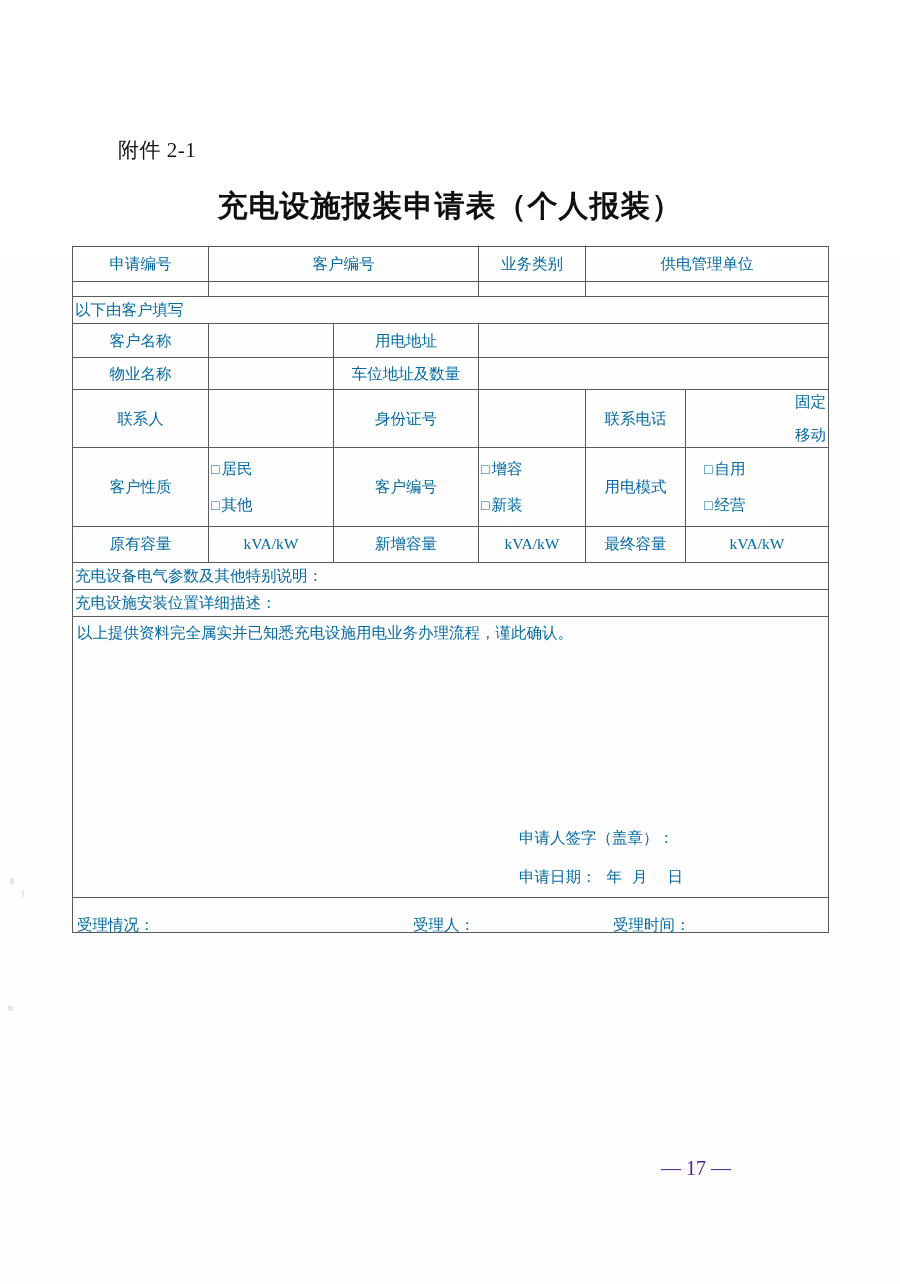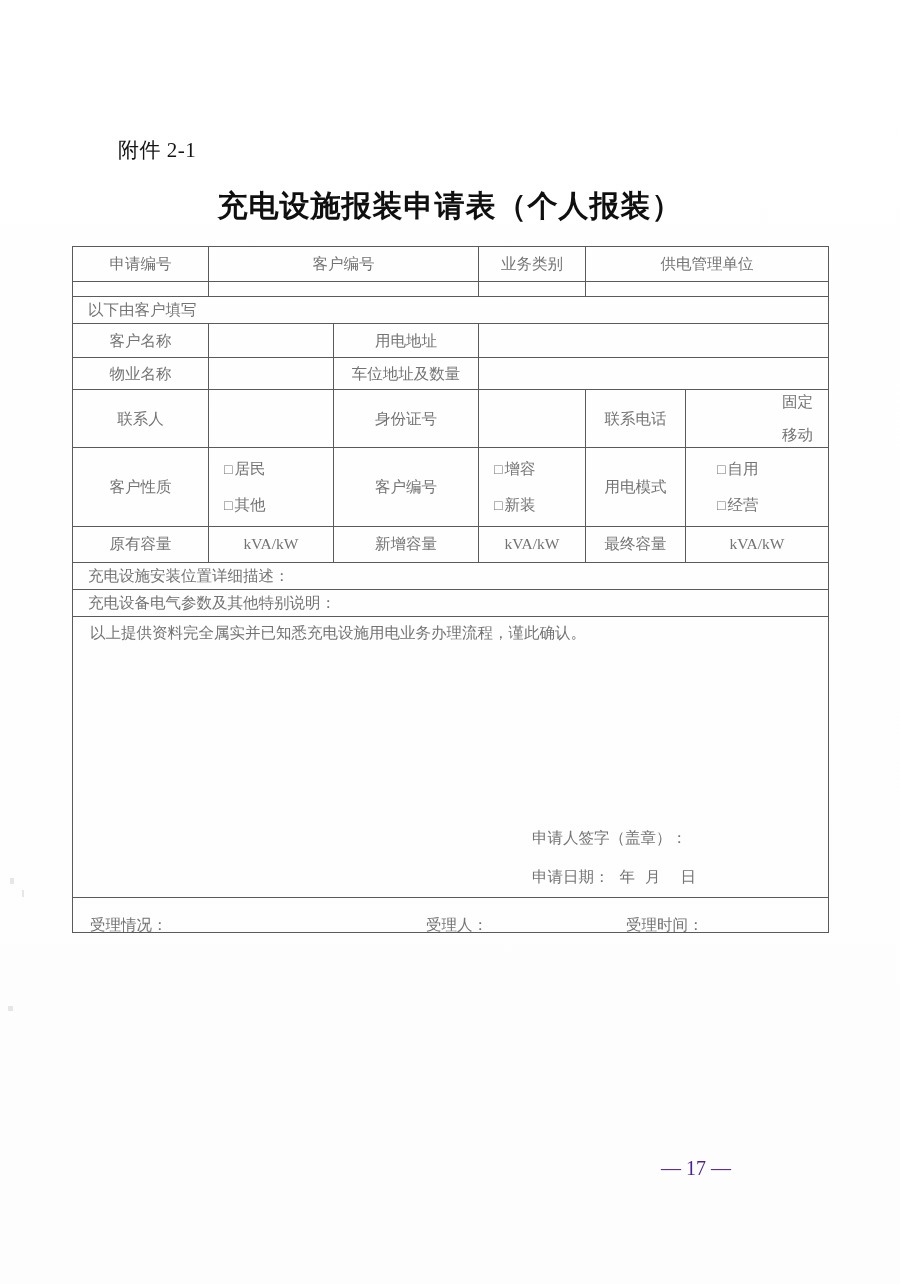--- a/index.html
+++ b/index.html
@@ -50,22 +50,22 @@
     position: absolute;
     left: 72px;
     top: 246px;
     width: 756px;
     border-collapse: collapse;
     table-layout: fixed;
   }
   table.form td {
     border: 1px solid #5a5a5a;
     font-size: 15.5px;
-    color: #737373;
-    padding: 0 15px;
+    color: #0369a1;
+    padding: 0 2px;
     vertical-align: middle;
     line-height: 1.5;
   }
   .ctr { text-align: center; }
   .lft { text-align: left; }
   .top { vertical-align: top; }
   .pad-l { padding-left: 8px; }
   .hdr-row td { height: 34px; }
   .blank-row td { height: 14px; }
   .note-row td { height: 26px; }
@@ -259,25 +259,25 @@
     <tr class="r-cap">
       <td class="ctr">原有容量</td>
       <td class="ctr kva">kVA/kW</td>
       <td class="ctr">新增容量</td>
       <td class="ctr kva">kVA/kW</td>
       <td class="ctr">最终容量</td>
       <td class="ctr kva">kVA/kW</td>
     </tr>
 
     <tr class="r-desc">
+      <td class="lft" colspan="6">充电设备电气参数及其他特别说明：</td>
+    </tr>
+
+    <tr class="r-desc">
       <td class="lft" colspan="6">充电设施安装位置详细描述：</td>
-    </tr>
-
-    <tr class="r-desc">
-      <td class="lft" colspan="6">充电设备电气参数及其他特别说明：</td>
     </tr>
 
 
     <tr class="r-confirm">
       <td class="top" colspan="6">
         <div class="confirm-cell">
           <span class="confirm-text">以上提供资料完全属实并已知悉充电设施用电业务办理流程，谨此确认。</span>
           <div class="sign-block">
             <span class="sign-line">申请人签字（盖章）：</span>
             <span class="sign-line"><span>申请日期：</span><span class="date-gap"></span><span>年</span><span class="date-gap"></span><span>月</span><span class="date-gap"></span><span class="date-gap"></span><span>日</span></span>

